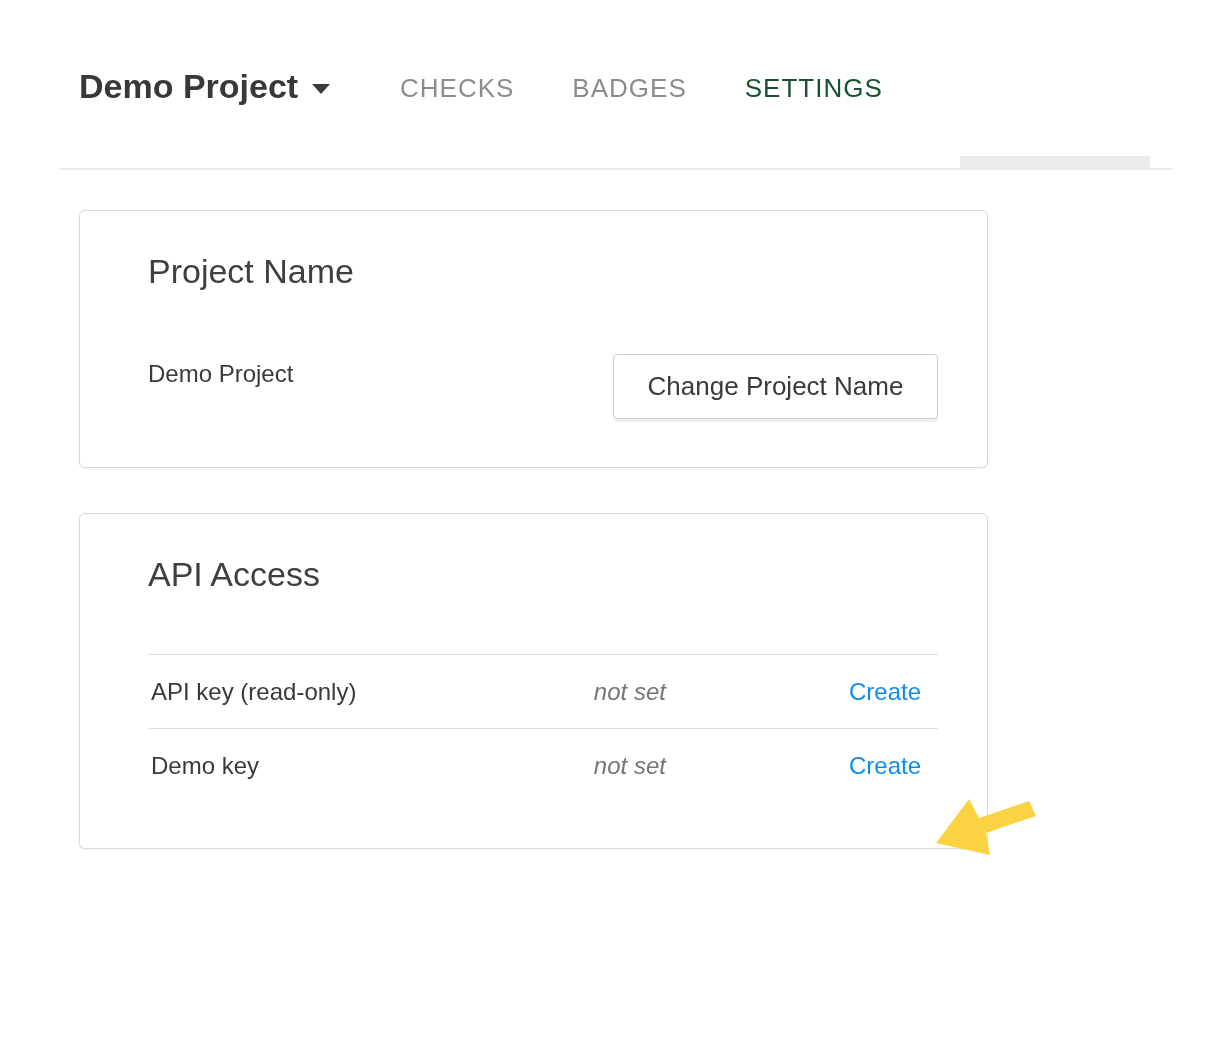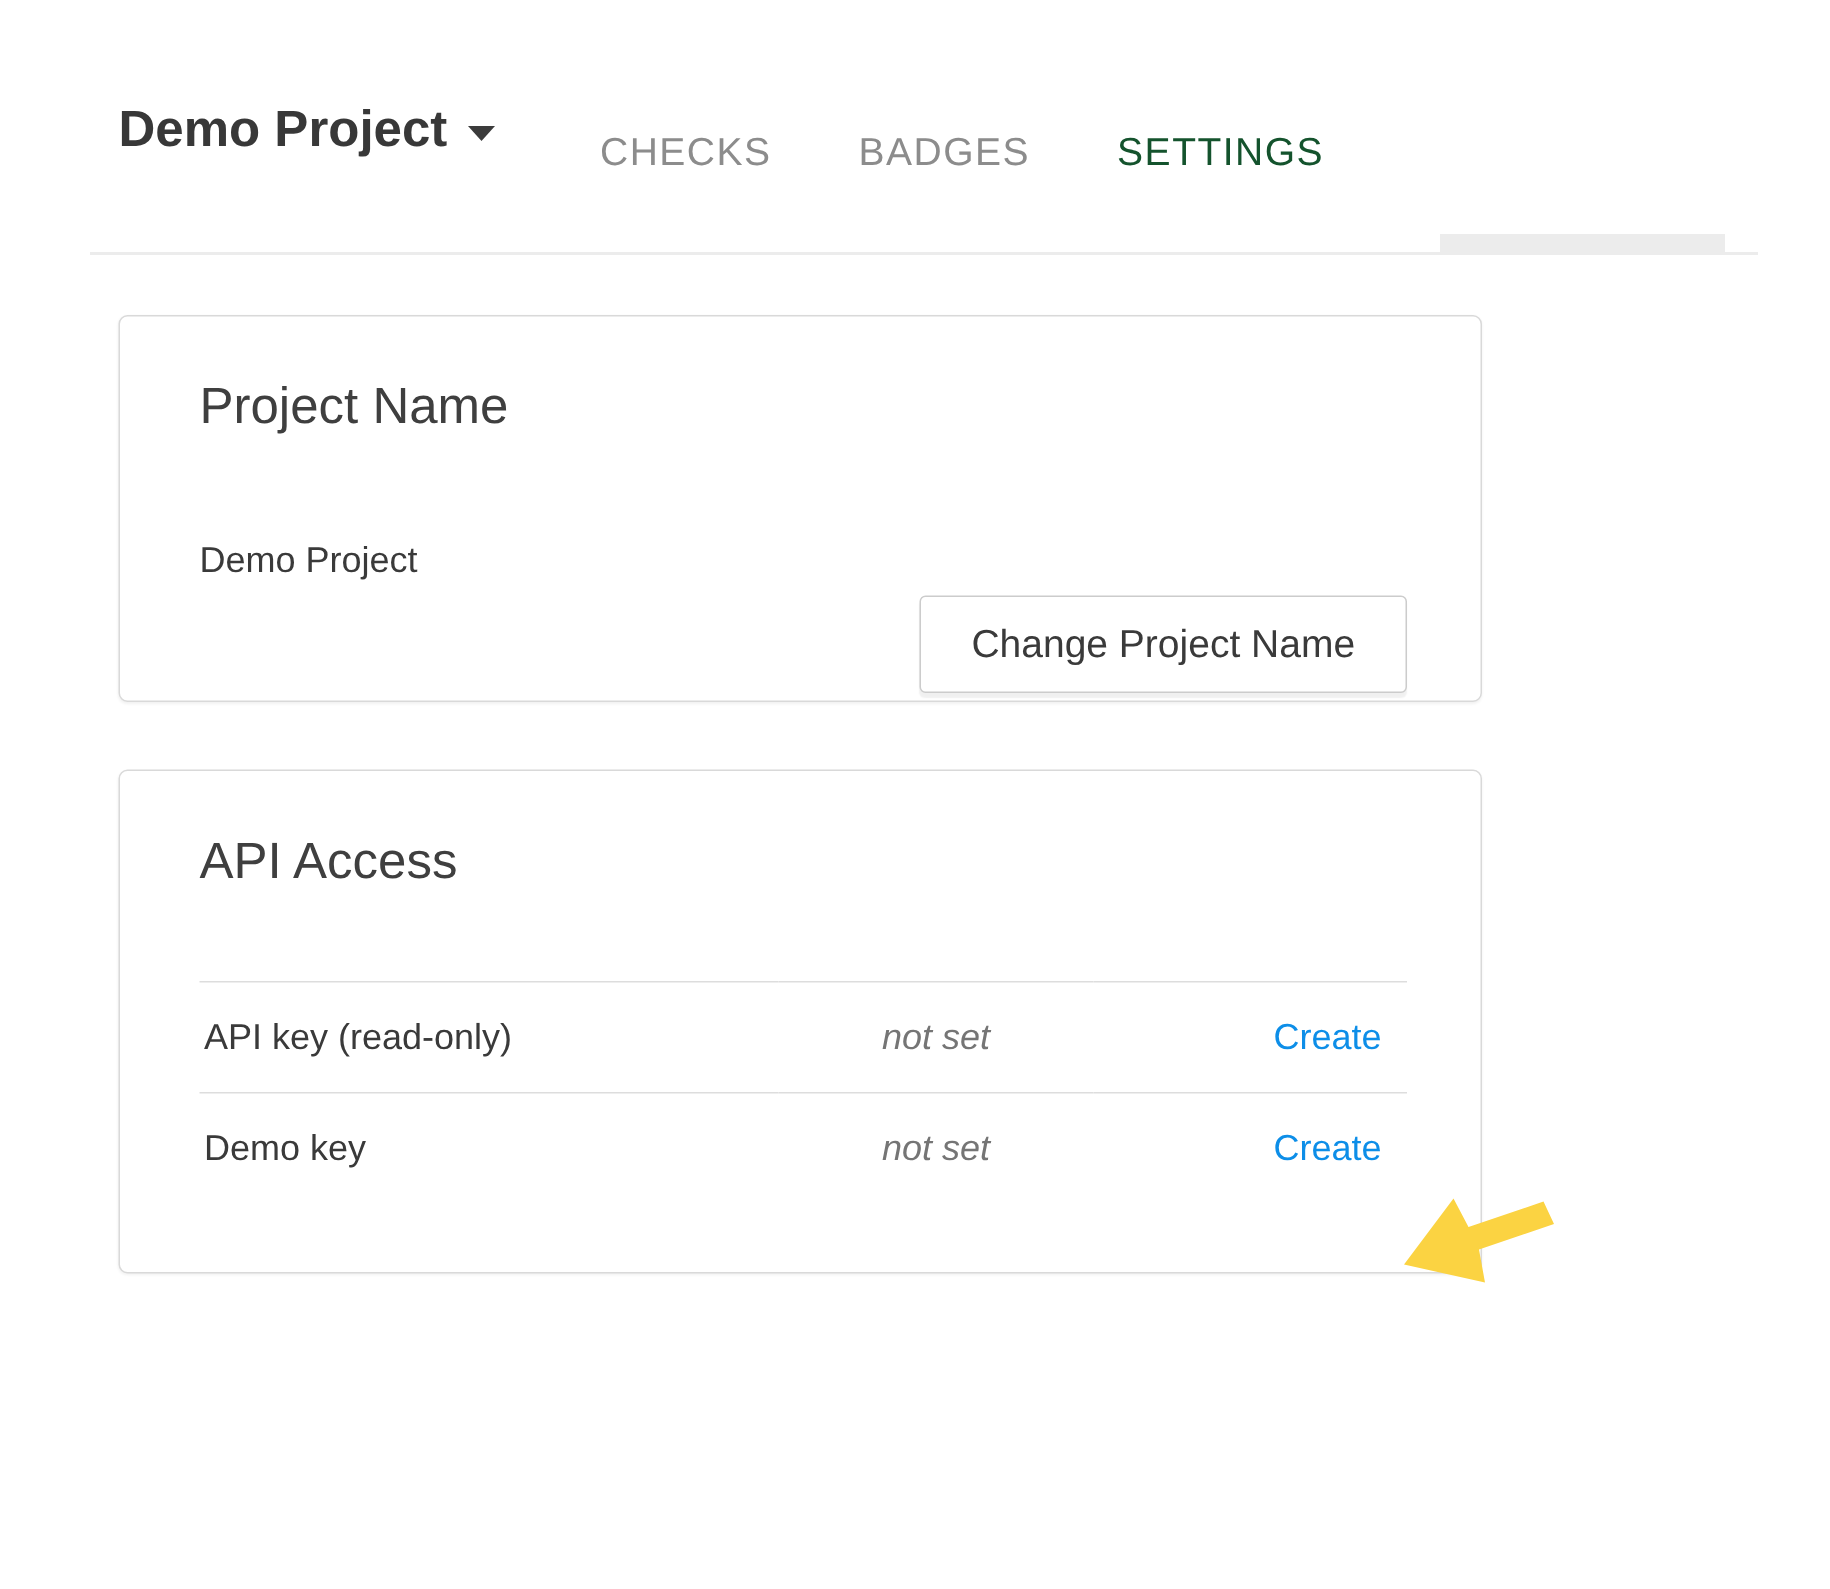--- a/index.html
+++ b/index.html
@@ -33,21 +33,21 @@
   .caret {
     width: 0; height: 0;
     border-left: 9px solid transparent;
     border-right: 9px solid transparent;
     border-top: 10px solid #3b3b3b;
     margin-top: 6px;
   }
   .nav {
     position: absolute;
     left: 400px;
-    top: 86px;
+    top: 73px;
     display: flex;
     gap: 58px;
   }
   .nav-link {
     font-size: 26px;
     letter-spacing: 1px;
     color: #8c8c8c;
     line-height: 30px;
     text-decoration: none;
     white-space: nowrap;
@@ -74,21 +74,21 @@
 
   
   .card {
     position: absolute;
     left: 79px;
     width: 909px;
     background: #fff;
     border: 1px solid #d9d9d9;
     border-radius: 6px;
     box-shadow: 0 1px 2px rgba(0,0,0,0.06);
-    padding: 40px 49px 0 53px;
+    padding: 40px 49px 0 68px;
   }
   .card h2 {
     margin: 0;
     font-size: 34px;
     font-weight: 400;
     color: #3f3f3f;
     line-height: 41px;
   }
   .card-project { top: 210px; height: 258px; }
   .card-api     { top: 513px; height: 336px; }
@@ -112,21 +112,20 @@
     align-items: center;
     justify-content: center;
     font-family: "Liberation Sans", sans-serif;
     font-size: 26px;
     color: #3a3a3a;
     background: #ffffff;
     border: 1px solid #cccccc;
     border-radius: 4px;
     box-shadow: 0 3px 1px rgba(0,0,0,0.06);
     cursor: pointer;
-    margin-top: 43px;
   }
 
   
   .api-table {
     width: 100%;
     margin-top: 59px;
     border-collapse: collapse;
     table-layout: fixed;
   }
   .api-table td {

